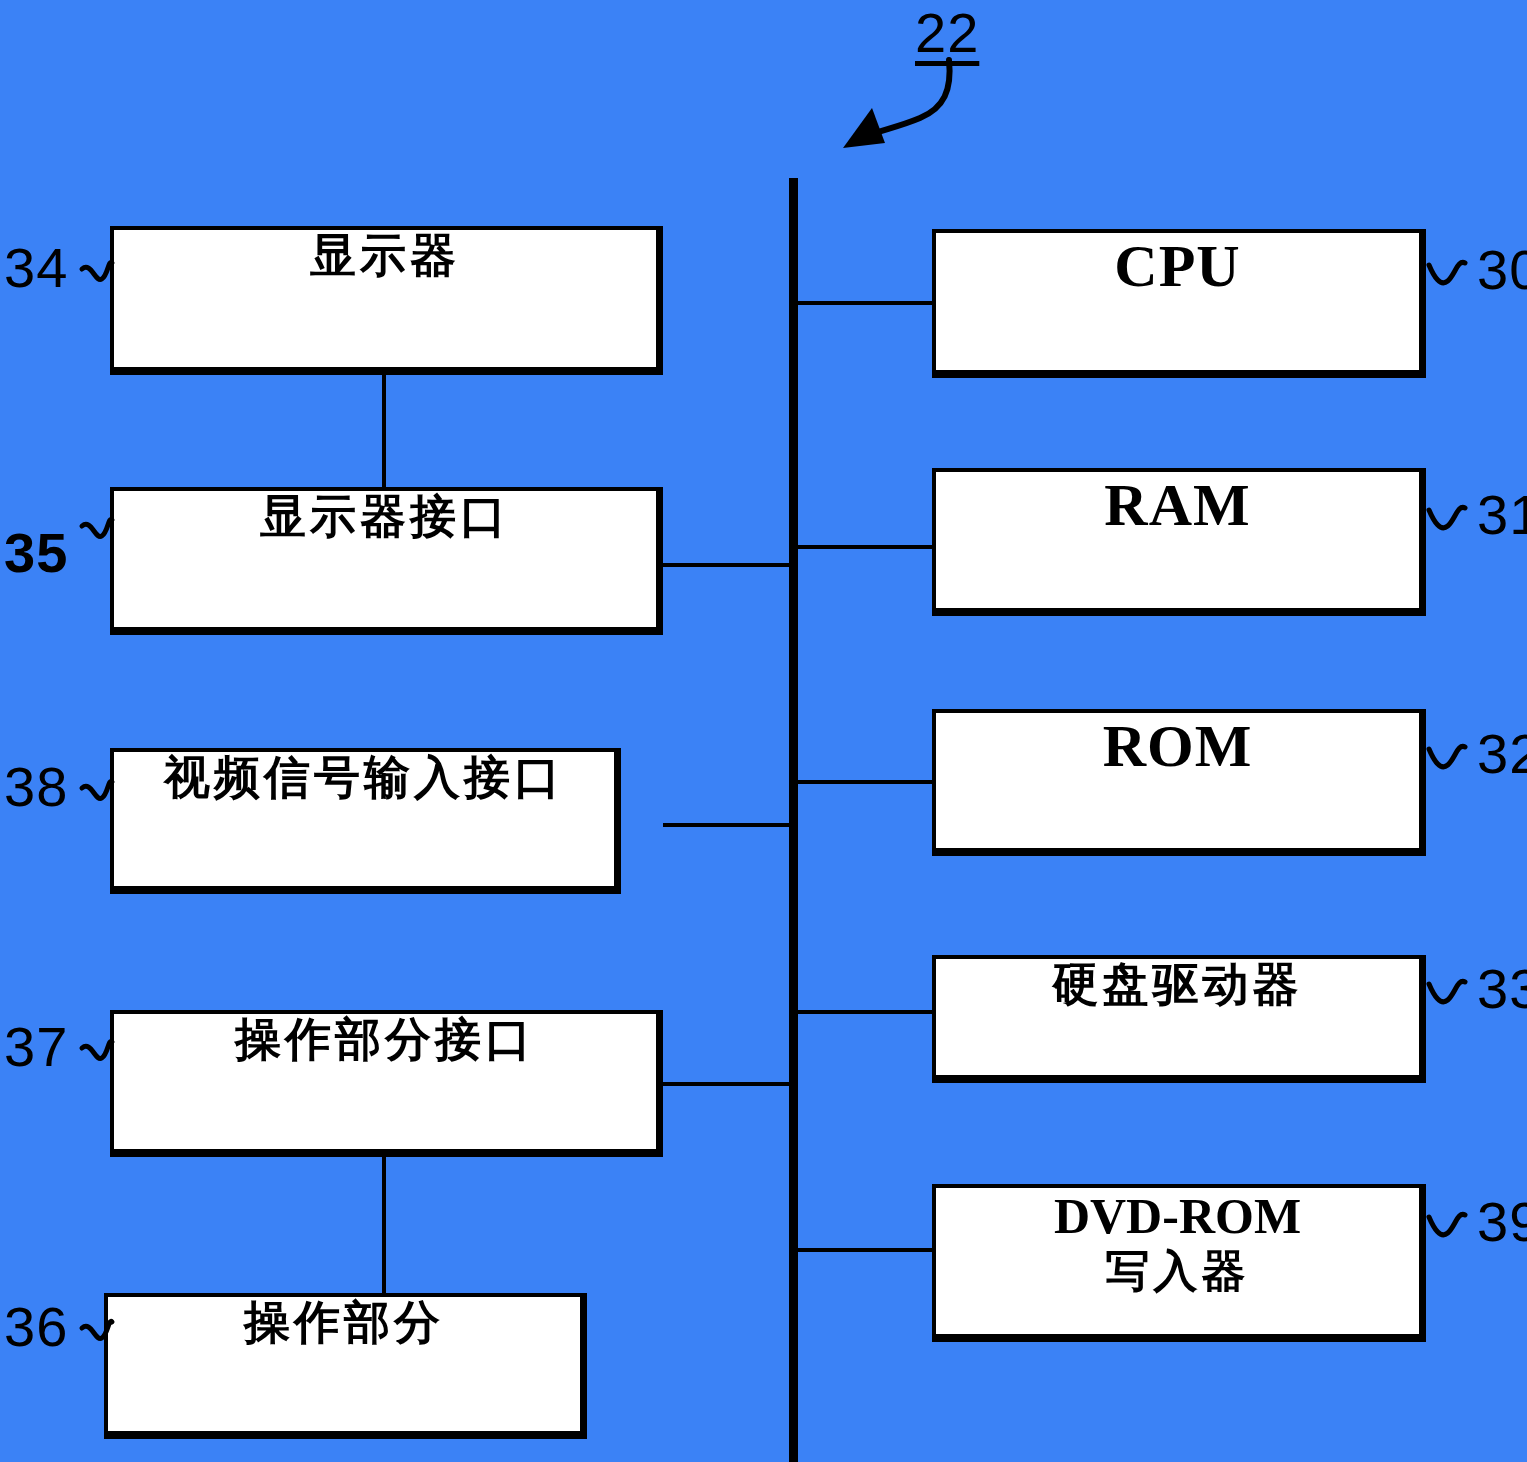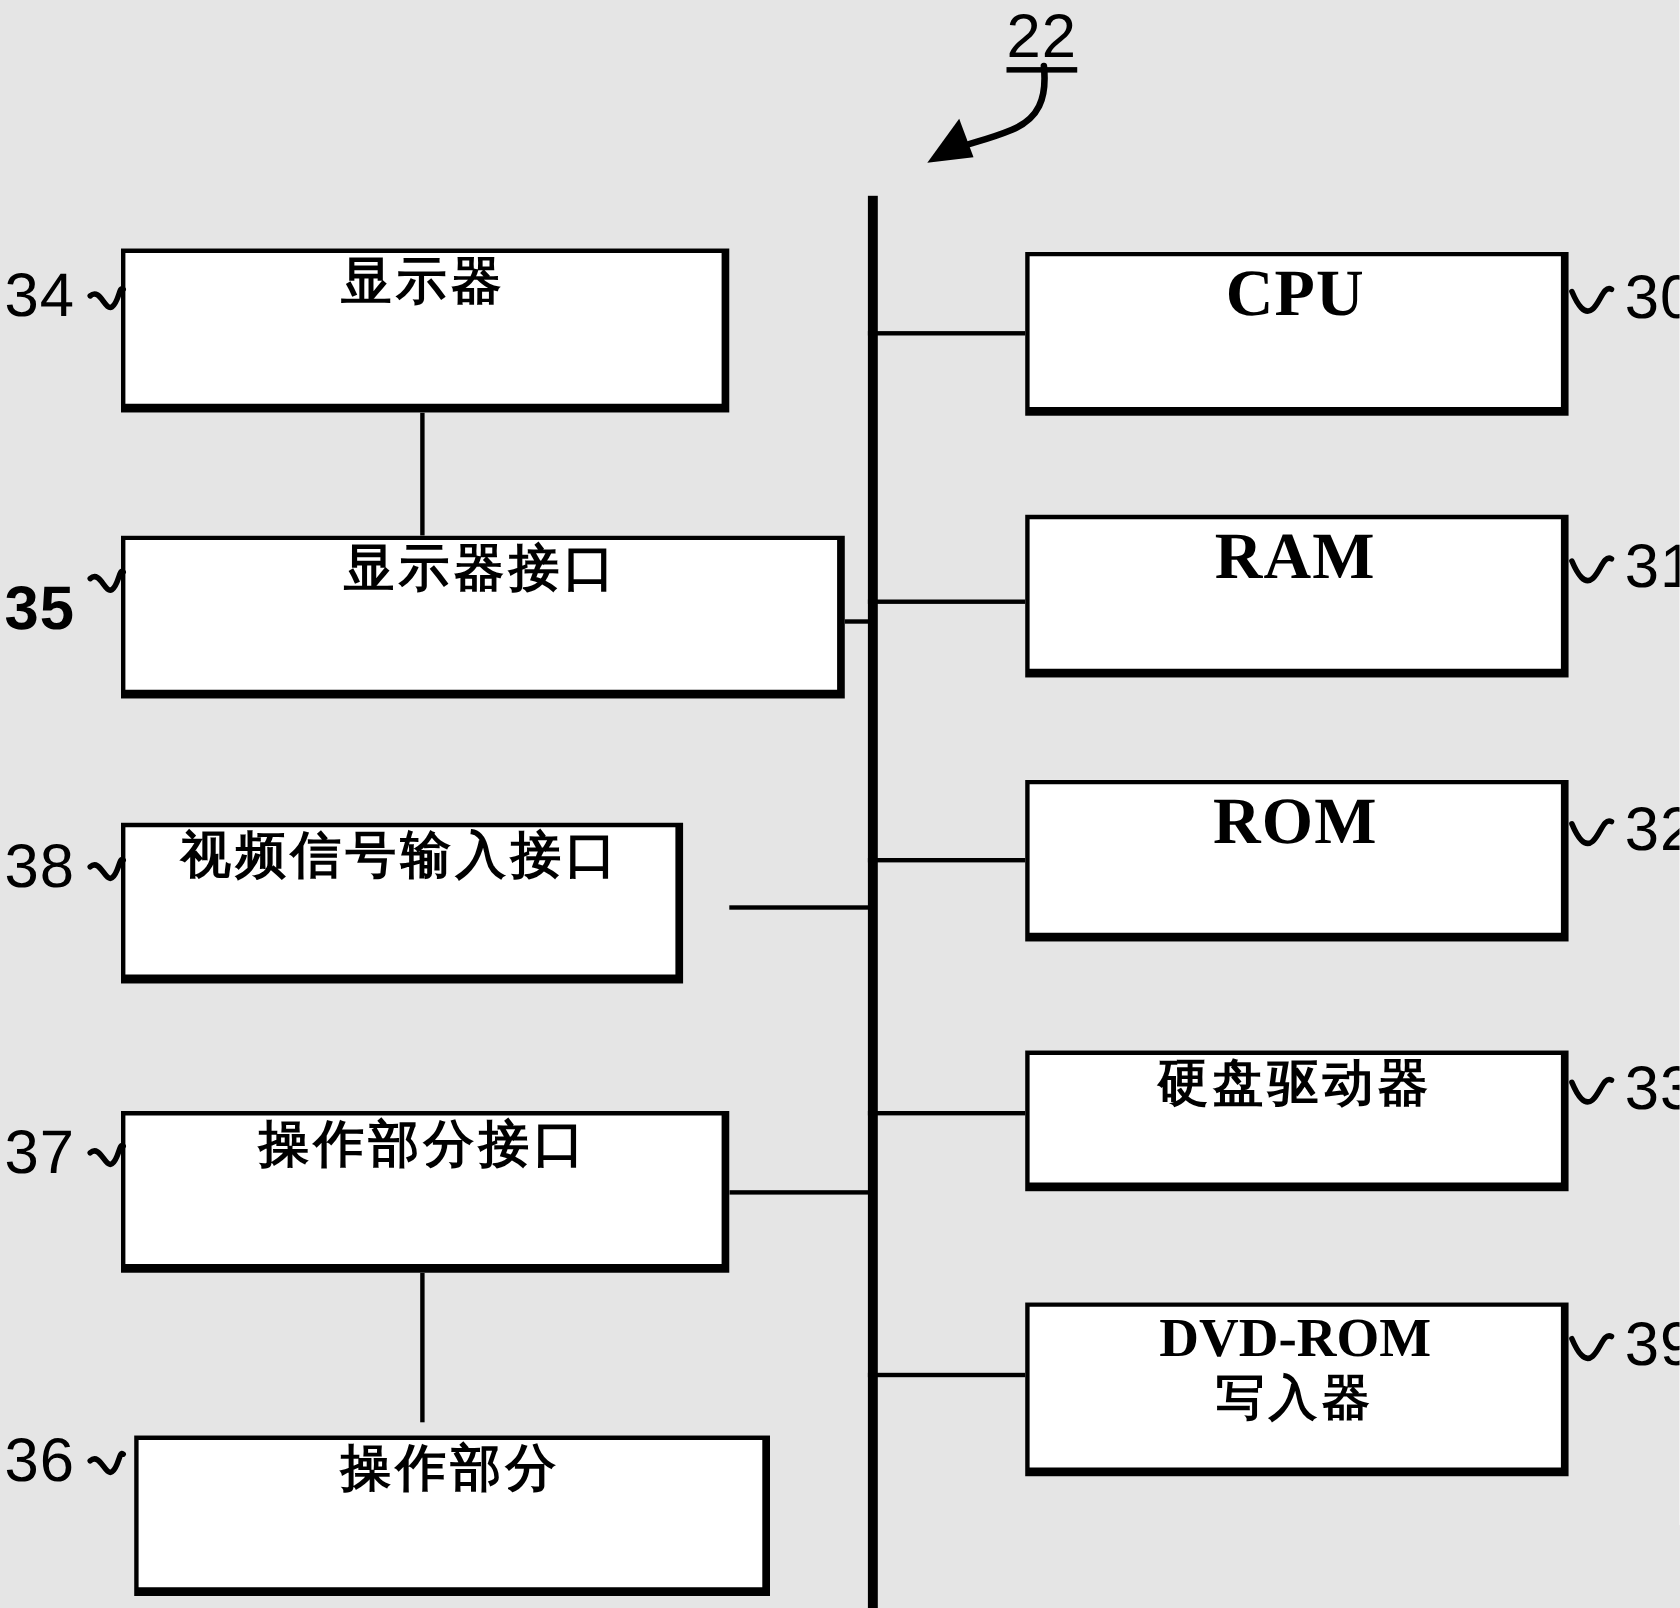--- a/index.html
+++ b/index.html
@@ -8,21 +8,21 @@
     background: #ffffff;
   }
   body {
     font-family: "Liberation Serif", "DejaVu Serif", serif;
     color: #000000;
   }
   #figure {
     position: relative;
     width: 1527px;
     height: 1462px;
-    background: #e5e5e5;
+    background: #3b82f6;
     overflow: hidden;
   }
   
   .blk {
     position: absolute;
     box-sizing: border-box;
     background: #ffffff;
     border: 4px solid #000000;
     border-right-width: 7px;
     border-bottom-width: 8px;
@@ -117,30 +117,30 @@
   <div class="hline" id="c-bus-cpu" style="left: 789px; top: 301px; width: 147px;"></div>
   <div class="hline" id="c-bus-ram" style="left: 789px; top: 545px; width: 147px;"></div>
   <div class="hline" id="c-bus-rom" style="left: 789px; top: 780px; width: 147px;"></div>
   <div class="hline" id="c-bus-hdd" style="left: 789px; top: 1010px; width: 147px;"></div>
   <div class="hline" id="c-bus-dvd" style="left: 789px; top: 1248px; width: 147px;"></div>
 
   <div id="blocks-layer">
       <div class="blk" style="left: 110px; top: 226px; width: 553px; height: 149px;">
         <span class="lbl-cn">显示器</span>
       </div>
-      <div class="blk" style="left: 110px; top: 487px; width: 658px; height: 148px;">
+      <div class="blk" style="left: 110px; top: 487px; width: 553px; height: 148px;">
         <span class="lbl-cn">显示器接口</span>
       </div>
       <div class="blk" style="left: 110px; top: 748px; width: 511px; height: 146px;">
         <span class="lbl-cn">视频信号输入接口</span>
       </div>
       <div class="blk" style="left: 110px; top: 1010px; width: 553px; height: 147px;">
         <span class="lbl-cn">操作部分接口</span>
       </div>
-      <div class="blk" style="left: 122px; top: 1293px; width: 578px; height: 146px; margin-top: 12px;">
+      <div class="blk" style="left: 104px; top: 1293px; width: 483px; height: 146px;">
         <span class="lbl-cn">操作部分</span>
       </div>
       <div class="blk" style="left: 932px; top: 229px; width: 494px; height: 149px;">
         <span class="lbl-en">CPU</span>
       </div>
       <div class="blk" style="left: 932px; top: 468px; width: 494px; height: 148px;">
         <span class="lbl-en">RAM</span>
       </div>
       <div class="blk" style="left: 932px; top: 709px; width: 494px; height: 147px;">
         <span class="lbl-en">ROM</span>

